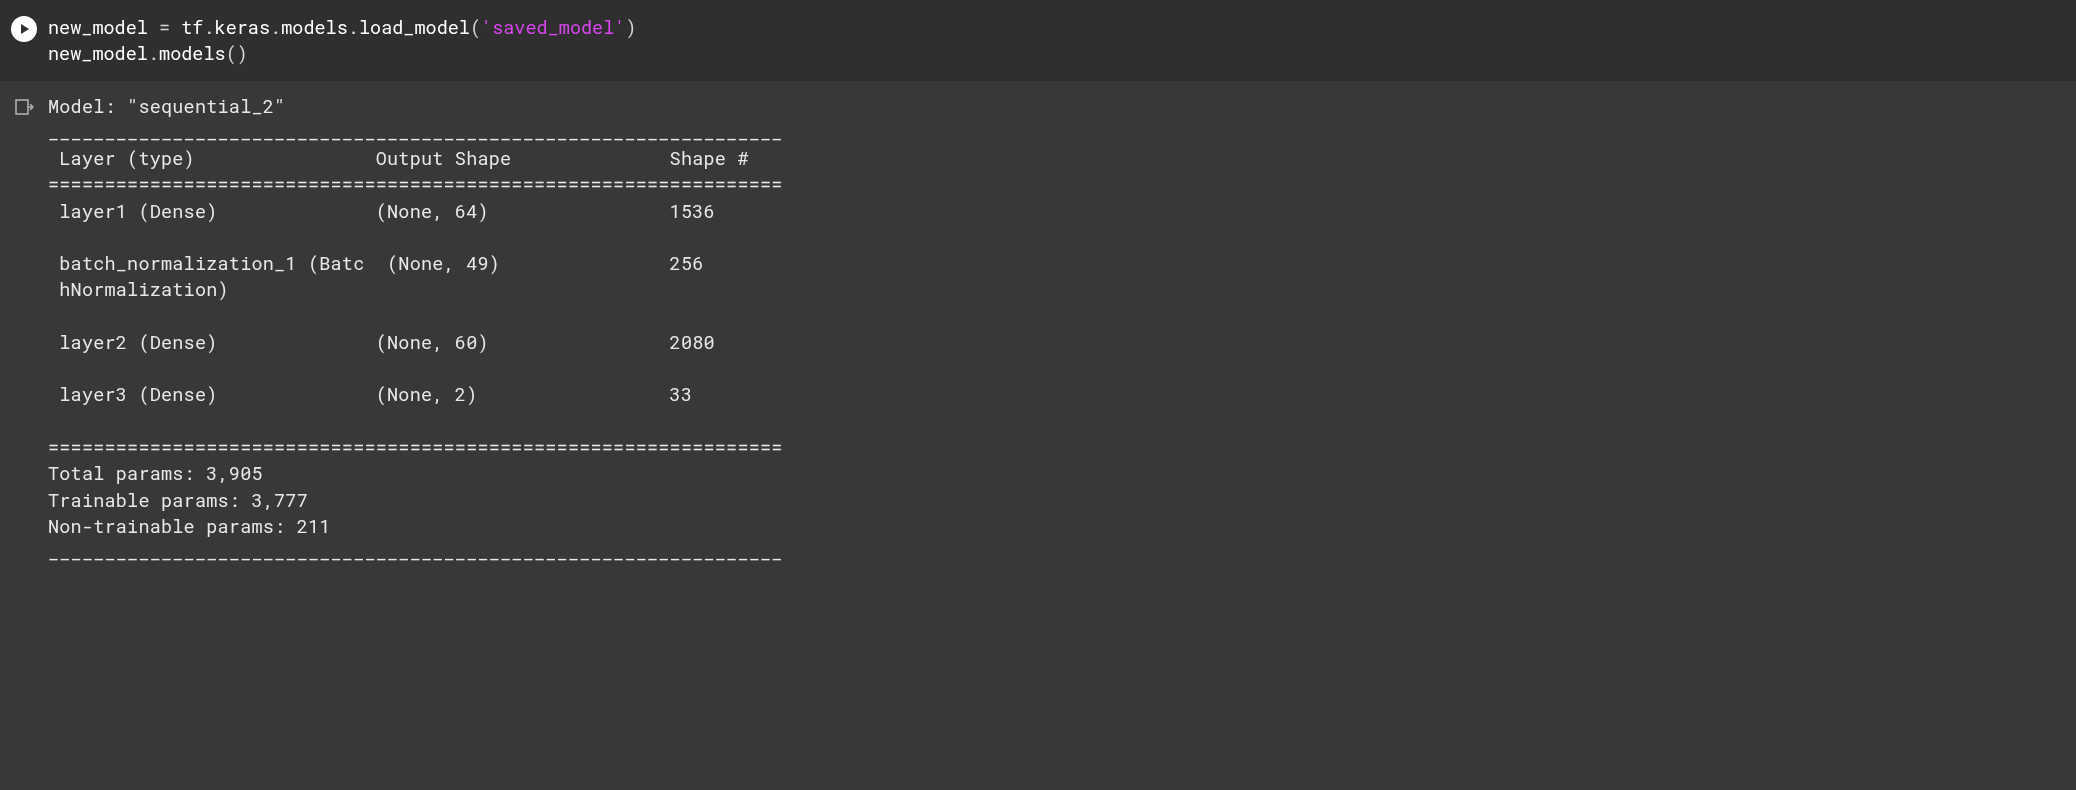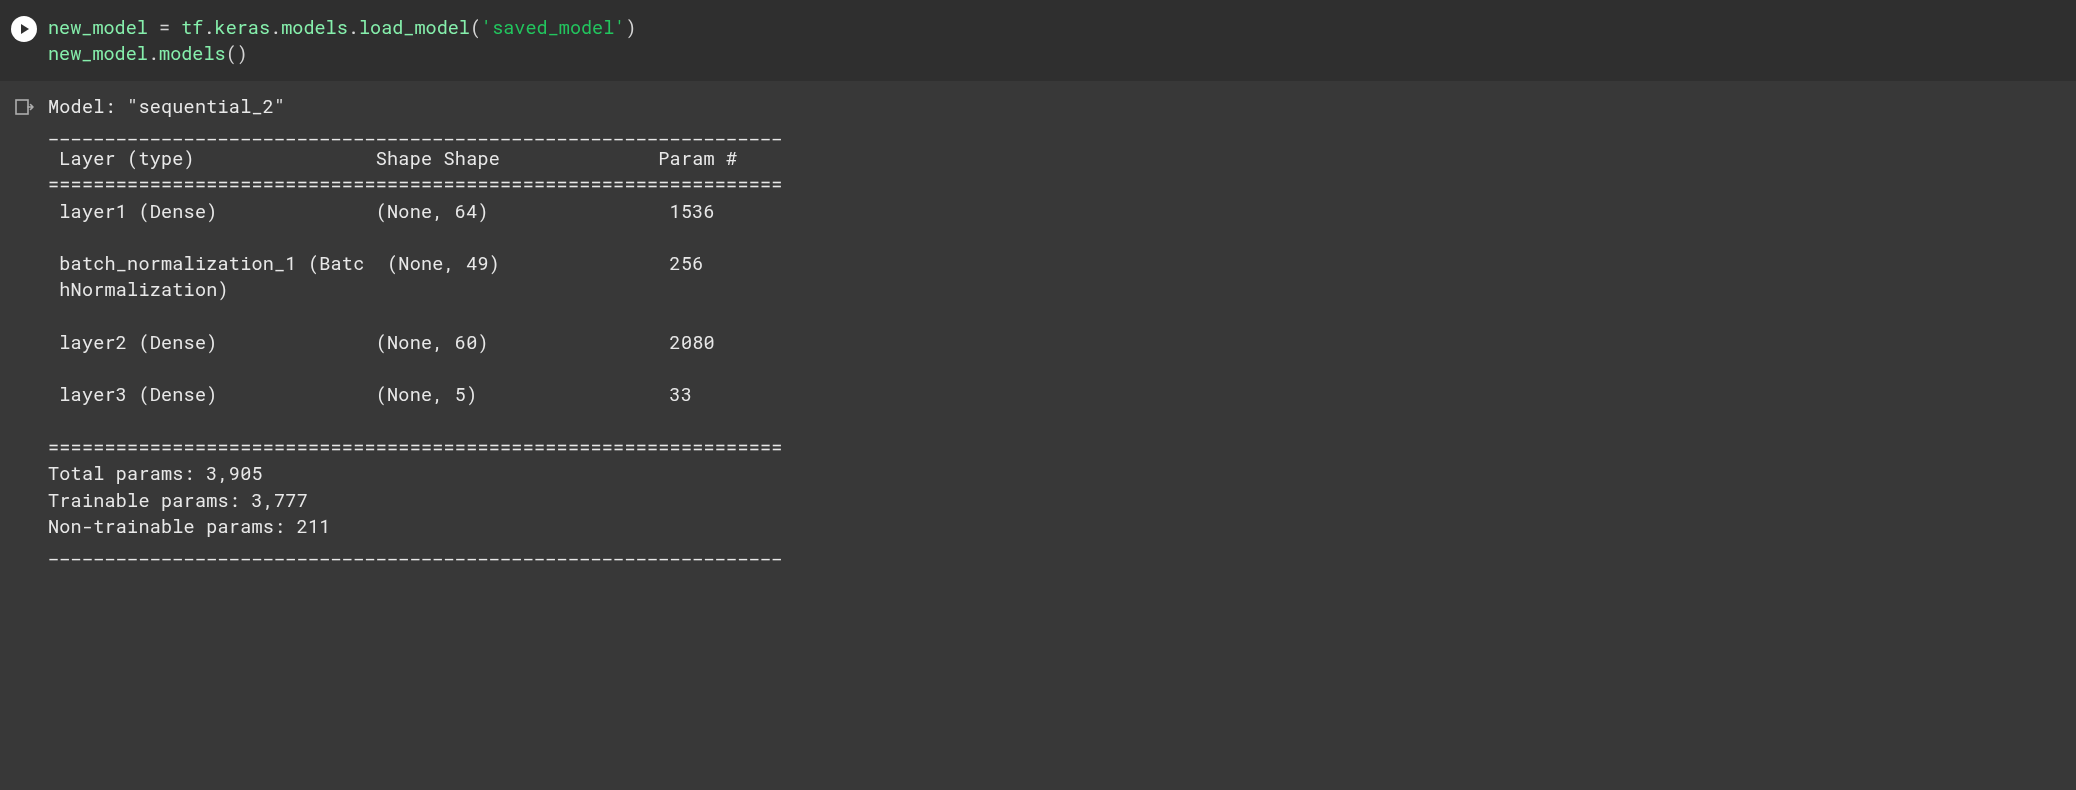--- a/index.html
+++ b/index.html
@@ -33,23 +33,23 @@
     display: flex;
     align-items: center;
     justify-content: center;
     cursor: pointer;
   }
   .run-button svg { display: block; }
   .code {
     white-space: pre;
     color: #d4d4d4;
   }
-  .tok-ident { color: #86efac; }
+  .tok-ident { color: #ffffff; }
   .tok-punct { color: #d4d4d4; }
-  .tok-string { color: #22c55e; }
+  .tok-string { color: #d946ef; }
 
   .cell-output {
     background: #383838;
     display: flex;
     align-items: flex-start;
     padding: 12px 48px 30px 0;
   }
   .output-icon {
     width: 48px;
     flex: 0 0 48px;
@@ -83,29 +83,29 @@
 
 <div class="cell-output">
   <div class="output-icon">
     <svg width="20" height="20" viewBox="0 0 20 20">
       <rect x="2" y="3" width="12" height="14" fill="none" stroke="#d5d5d5" stroke-width="1.6"></rect>
       <path d="M14 10 L19 10 M16.5 7.5 L19 10 L16.5 12.5" fill="none" stroke="#d5d5d5" stroke-width="1.6" stroke-linecap="round" stroke-linejoin="round"></path>
     </svg>
   </div>
   <pre class="output-text"><span>Model: "sequential_2"</span>
 <span>_________________________________________________________________</span>
-<span> Layer (type)                Shape Shape              Param #   </span>
+<span> Layer (type)                Output Shape              Shape #   </span>
 <span>=================================================================</span>
 <span> layer1 (Dense)              (None, 64)                1536      </span>
 <span>                                                                 </span>
 <span> batch_normalization_1 (Batc  (None, 49)               256       </span>
 <span> hNormalization)                                                 </span>
 <span>                                                                 </span>
 <span> layer2 (Dense)              (None, 60)                2080      </span>
 <span>                                                                 </span>
-<span> layer3 (Dense)              (None, 5)                 33        </span>
+<span> layer3 (Dense)              (None, 2)                 33        </span>
 <span>                                                                 </span>
 <span>=================================================================</span>
 <span>Total params: 3,905</span>
 <span>Trainable params: 3,777</span>
 <span>Non-trainable params: 211</span>
 <span>_________________________________________________________________</span></pre>
 </div>
 
 </body></html>

